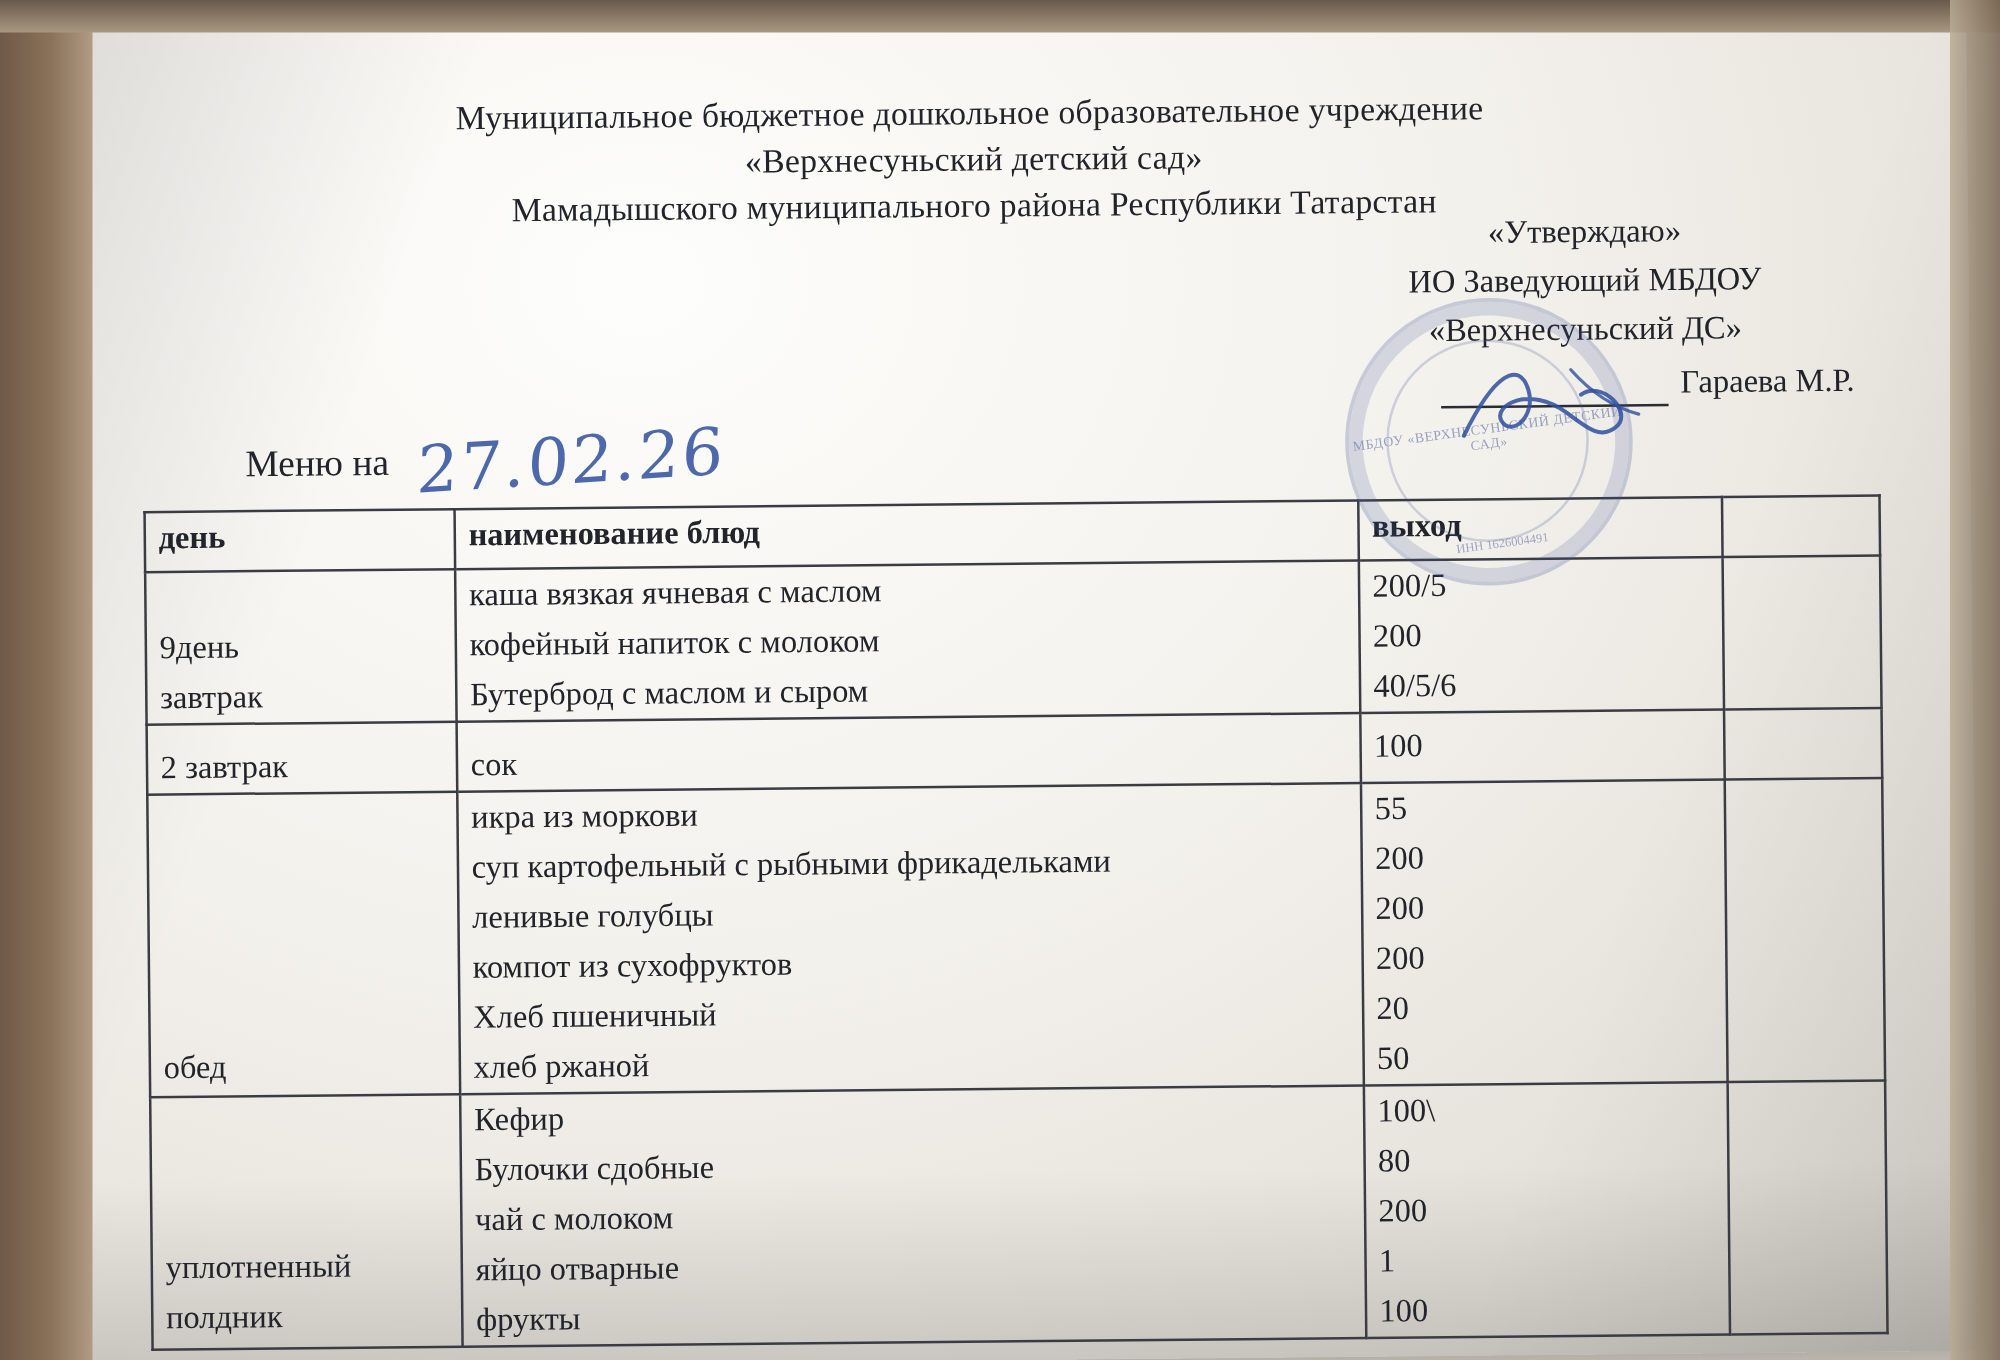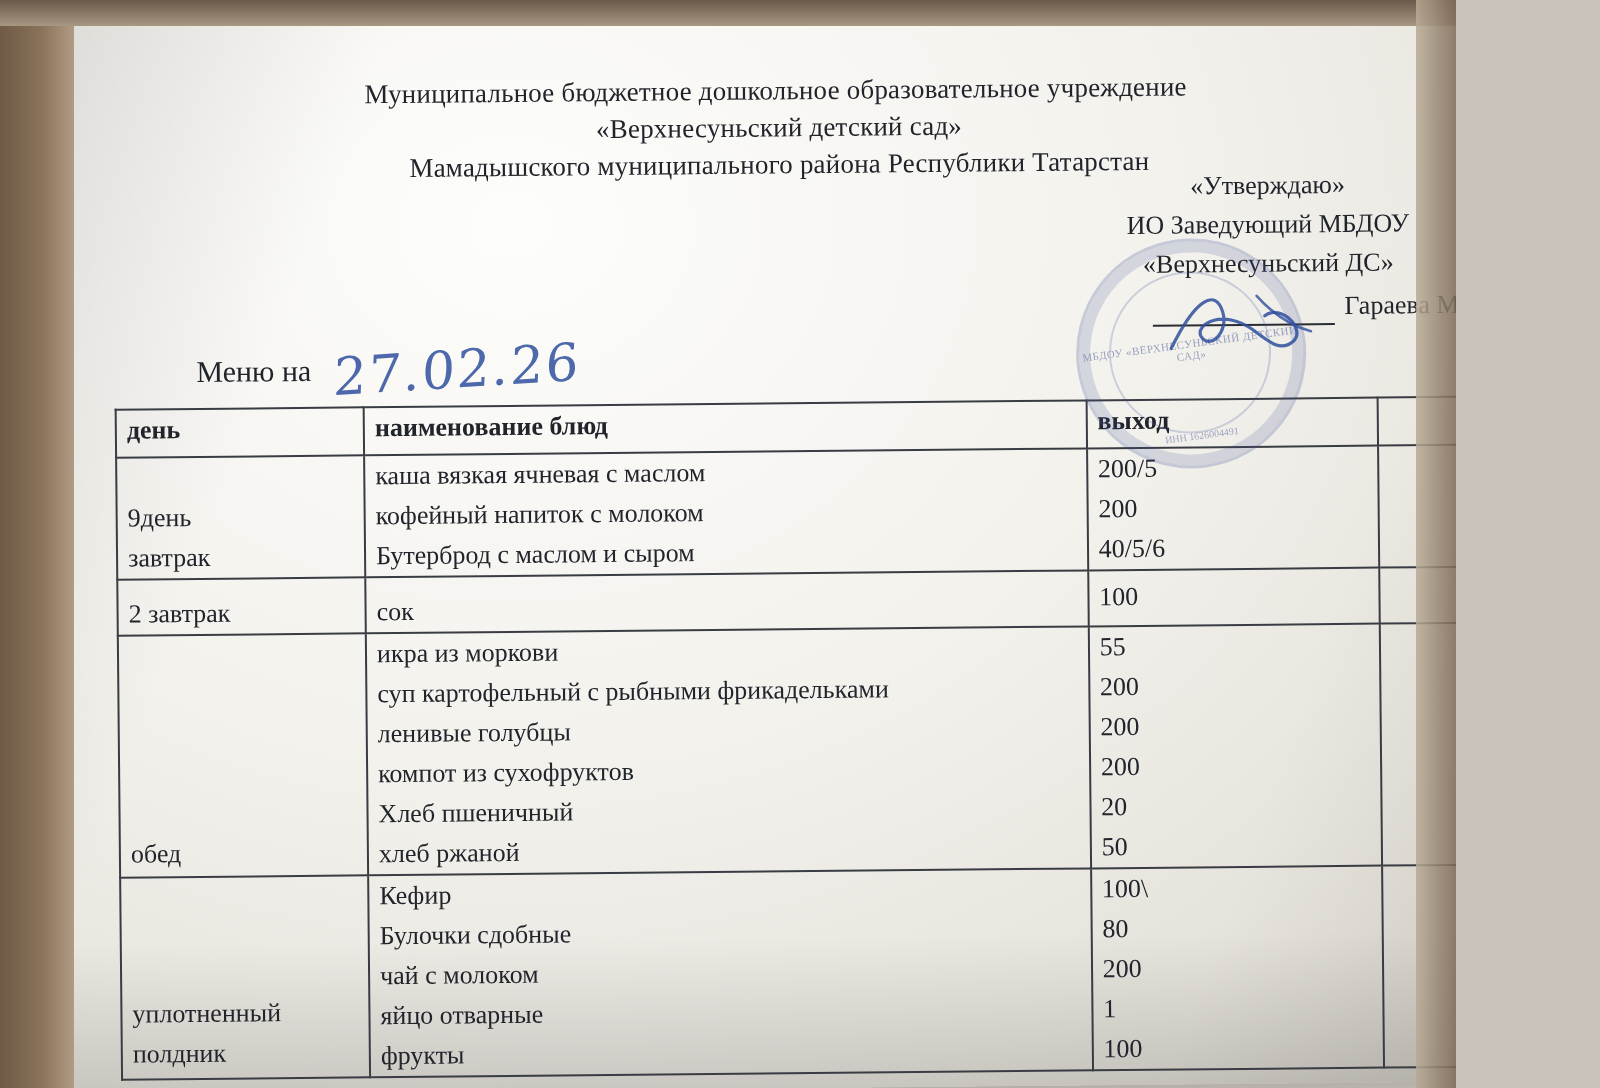--- a/index.html
+++ b/index.html
@@ -10,21 +10,21 @@
     width: 1600px;
     height: 1088px;
     background: #c9c3bb;
     font-family: "Liberation Serif", serif;
     overflow: hidden;
   }
 
   
   #photo {
     position: relative;
-    width: 1456px;
+    width: 1600px;
     height: 1088px;
     overflow: hidden;
     background: linear-gradient(180deg,#b8b2aa 0%, #cfc9c1 6%, #c6c0b8 100%);
   }
 
   
   .desk-left {
     position: absolute;
     left: 0; top: 0;
     width: 74px; height: 1088px;

